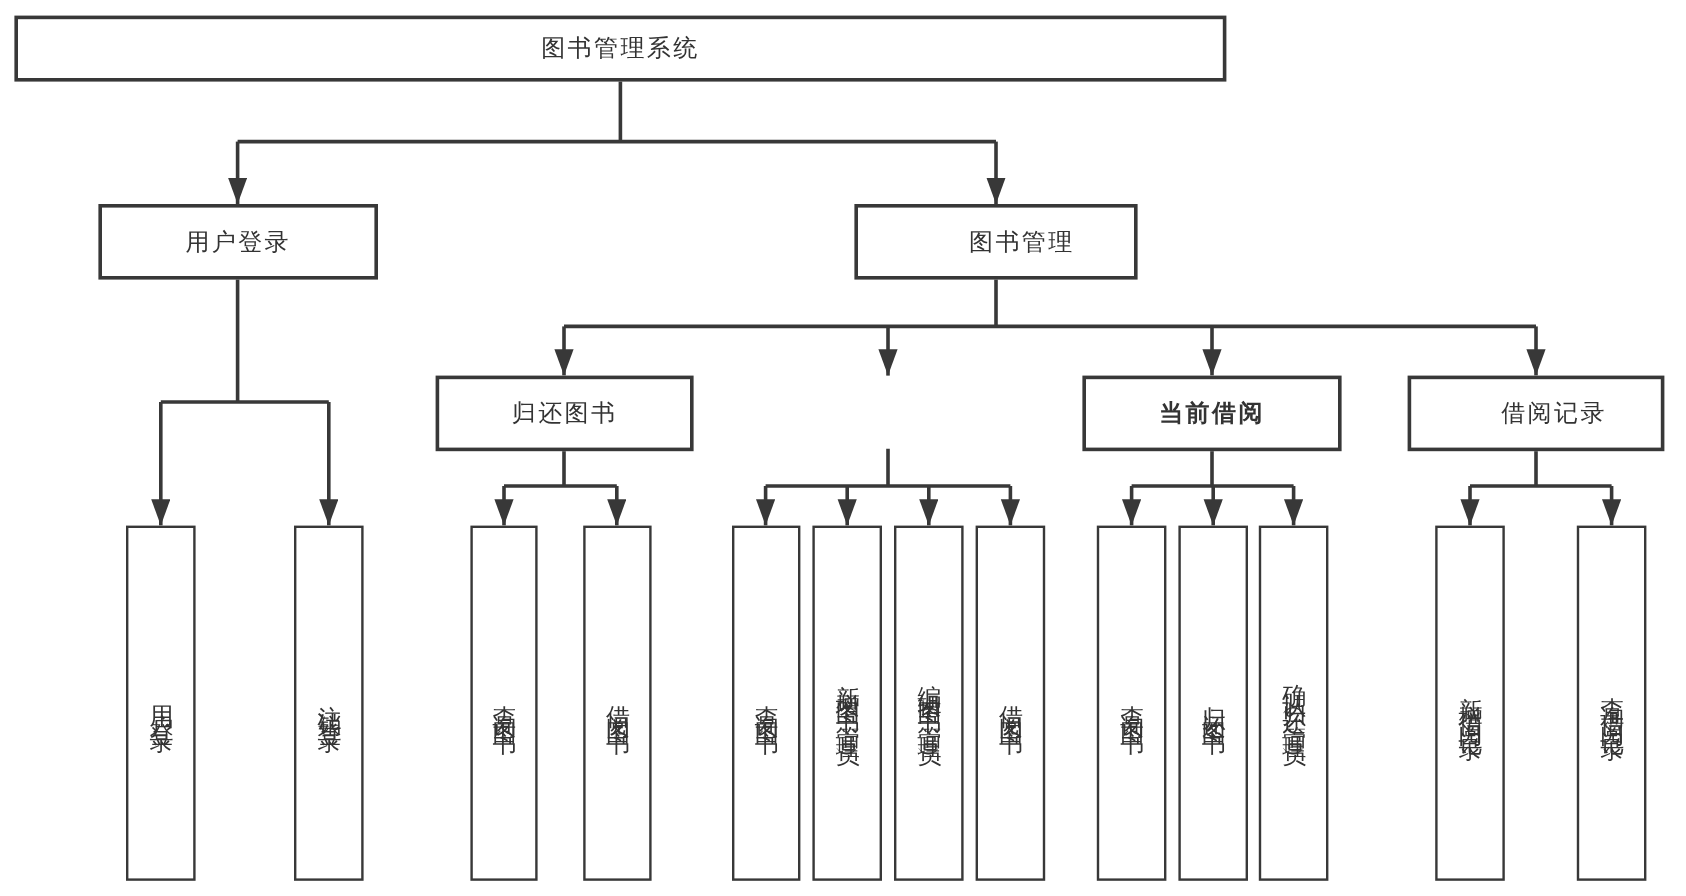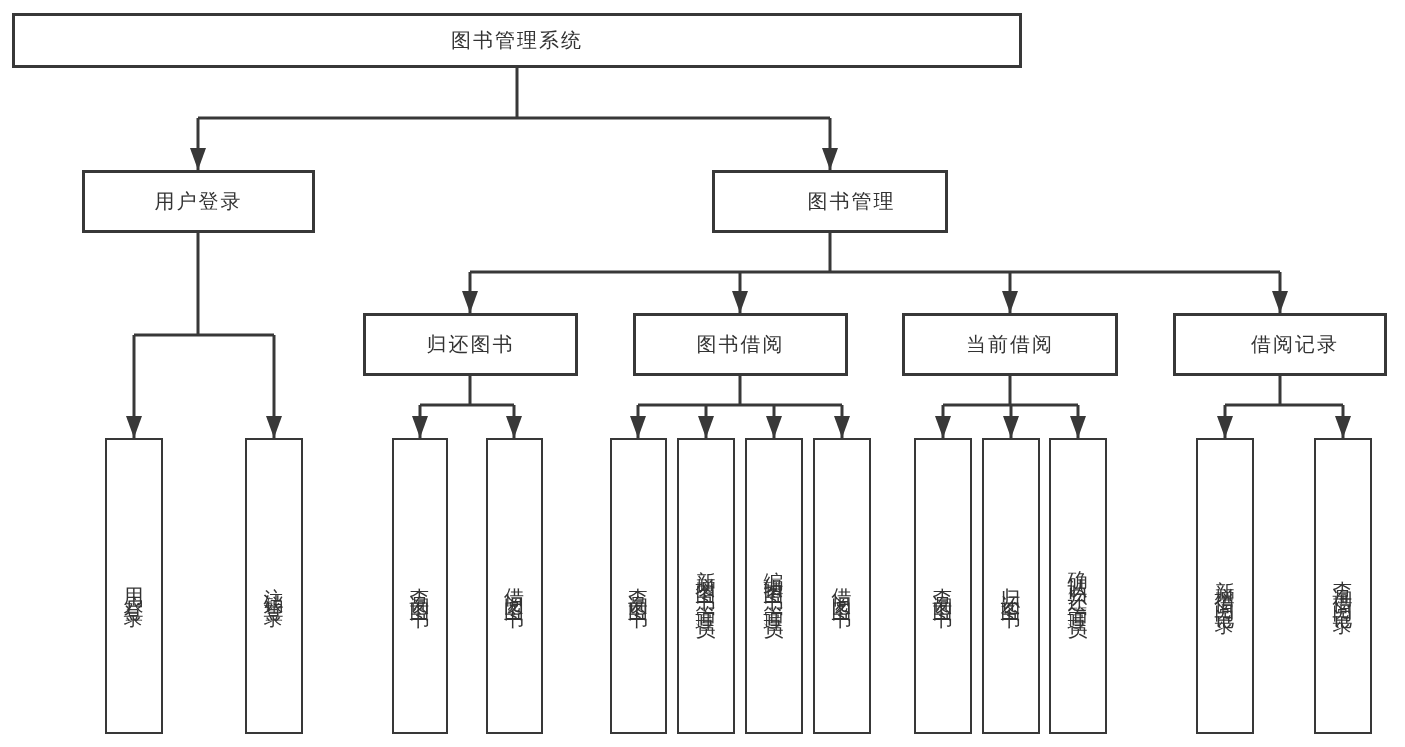--- a/index.html
+++ b/index.html
@@ -114,24 +114,21 @@
   <div class="node" style="left:82px; top:170px; width:233px; height:63px;">
     <span class="label">用户登录</span>
   </div>
   <div class="node" style="left:712px; top:170px; width:236px; height:63px;padding-left:43px;">
     <span class="label">图书管理</span>
   </div>
 
   <div class="node" style="left:363px; top:313px; width:215px; height:63px;">
     <span class="label">归还图书</span>
   </div>
-  <div class="node" style="left:633px; top:313px; width:215px; height:63px;">
-    <span class="label">图书借阅</span>
-  </div>
-  <div class="node" style="left:902px; top:313px; width:216px; height:63px;">
+  <div class="node" style="left:902px; top:313px; width:216px; height:63px;font-weight:bold;">
     <span class="label">当前借阅</span>
   </div>
   <div class="node" style="left:1173px; top:313px; width:214px; height:63px;padding-left:30px;">
     <span class="label">借阅记录</span>
   </div>
 
   <div class="node leaf" style="left:105px; top:438px; width:58px; height:296px;">
     <span class="label">用户登录</span>
   </div>
   <div class="node leaf" style="left:245px; top:438px; width:58px; height:296px;">

